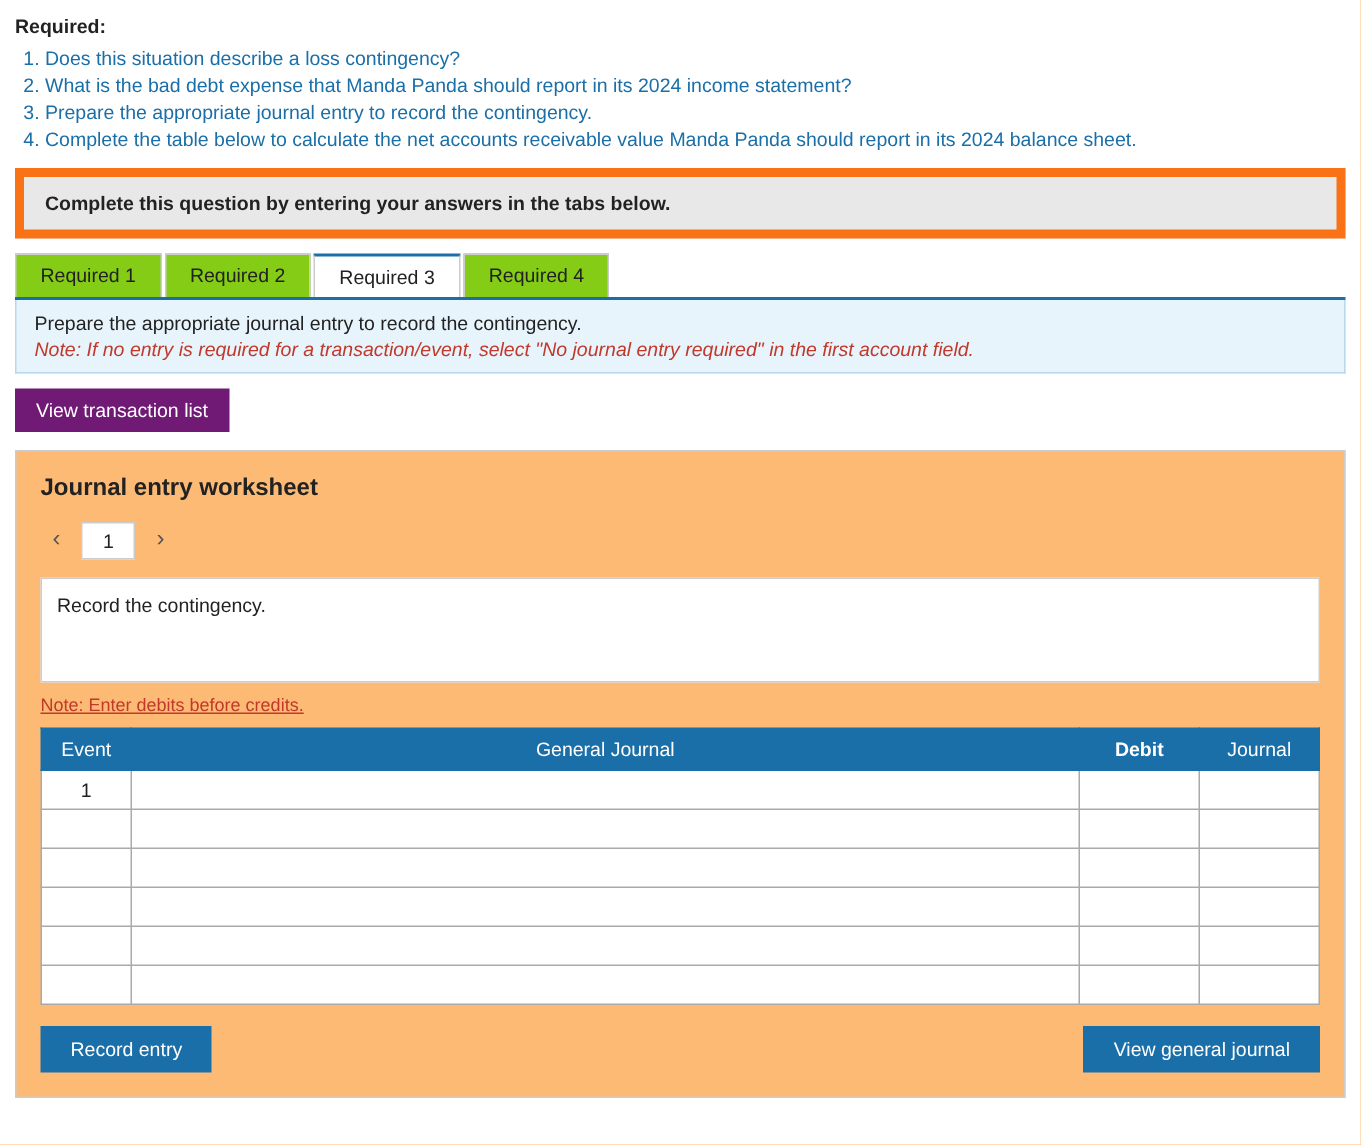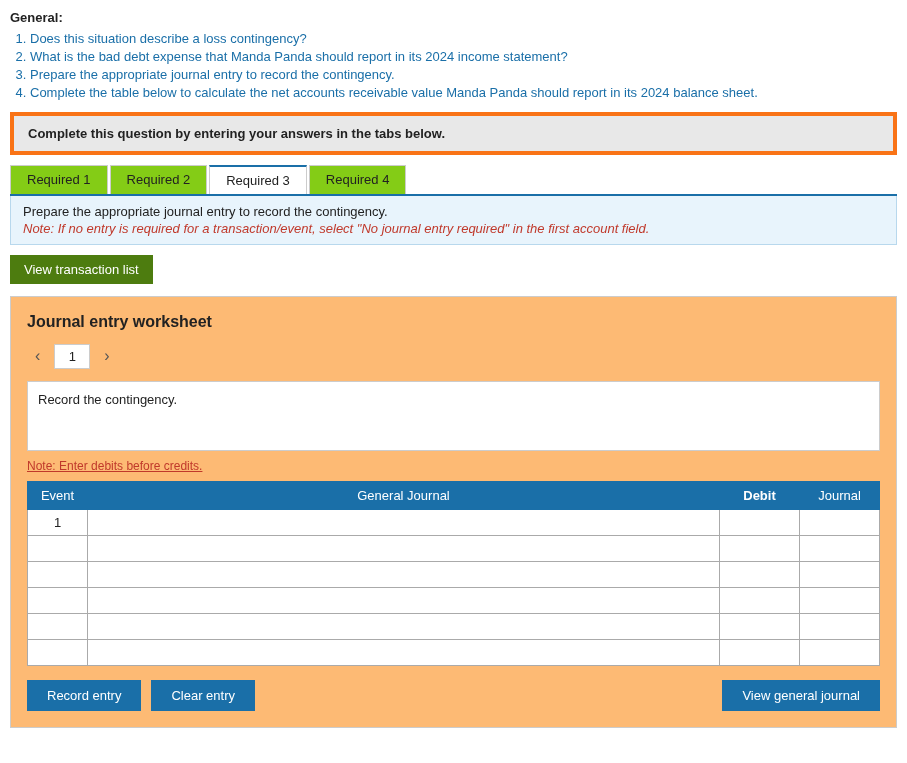--- a/index.html
+++ b/index.html
@@ -4,21 +4,21 @@
   <style>
     * { box-sizing: border-box; margin: 0; padding: 0; }
     body { font-family: Arial, sans-serif; font-size: 13px; color: #222; background: #fff; padding: 10px; }
 
     .required-label { font-weight: bold; margin-bottom: 6px; }
     .required-list { margin-left: 20px; margin-bottom: 12px; }
     .required-list li { margin-bottom: 3px; color: #1a6fa8; }
 
     .instructions-box {
       background: #e8e8e8;
-      border: 4px solid #f97316;
+      border: 6px solid #f97316;
       padding: 10px 14px;
       margin-bottom: 10px;
       font-weight: bold;
     }
 
     .tabs-container {
       display: flex;
       border-bottom: 2px solid #1a6fa8;
       margin-bottom: 0;
     }
@@ -45,21 +45,21 @@
       background: #e8f4fc;
       border: 1px solid #b8d8ed;
       padding: 8px 12px;
       margin-bottom: 10px;
       border-top: none;
     }
     .info-box p { margin: 0; }
     .info-box .note { color: #c0392b; font-style: italic; margin-top: 2px; }
 
     .view-transaction-btn {
-      background: #4d7c0f;
+      background: #701a75;
       color: #fff;
       border: none;
       padding: 7px 14px;
       cursor: pointer;
       font-size: 13px;
       margin-bottom: 12px;
       text-align: center;
     }
 
     .worksheet-container {
@@ -163,21 +163,21 @@
       font-size: 13px;
     }
     .btn-row .spacer { flex: 1; }
   </style>
 </head>
 <body>
 
 
 
 
-<div class="required-label">General:</div>
+<div class="required-label">Required:</div>
 <ol class="required-list">
   <li>Does this situation describe a loss contingency?</li>
   <li>What is the bad debt expense that Manda Panda should report in its 2024 income statement?</li>
   <li>Prepare the appropriate journal entry to record the contingency.</li>
   <li>Complete the table below to calculate the net accounts receivable value Manda Panda should report in its 2024 balance sheet.</li>
 </ol>
 
 
 <div class="instructions-box">
   <span>Complete this question by entering your answers in the tabs below.</span>
@@ -260,20 +260,19 @@
           <td class="event-cell"></td>
           <td><input type="text" style=""></td>
           <td><input type="text" style=""></td>
           <td><input type="text" style=""></td>
         </tr>
       </tbody>
   </table>
 
   <div class="btn-row">
     <button class="btn-blue">Record entry</button>
-    <button class="btn-blue">Clear entry</button>
     <div class="spacer"></div>
     <button class="btn-blue">View general journal</button>
   </div>
 </div>
 
 
 
 
 </body></html>

